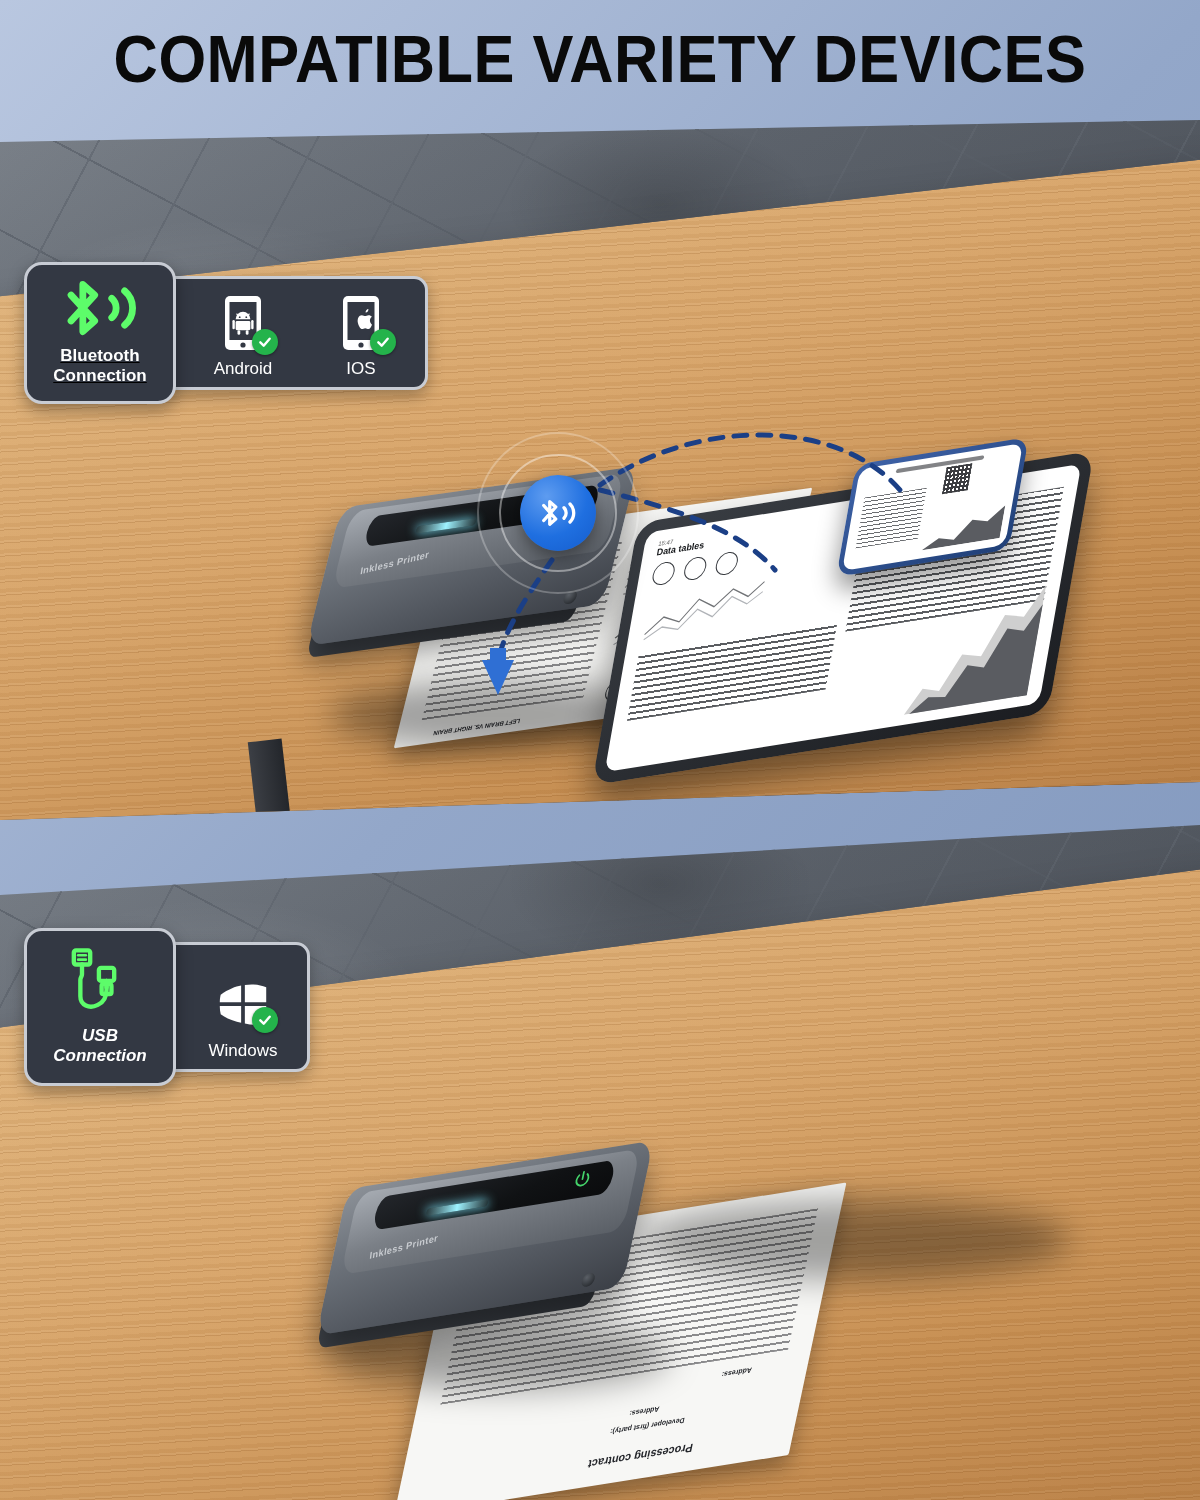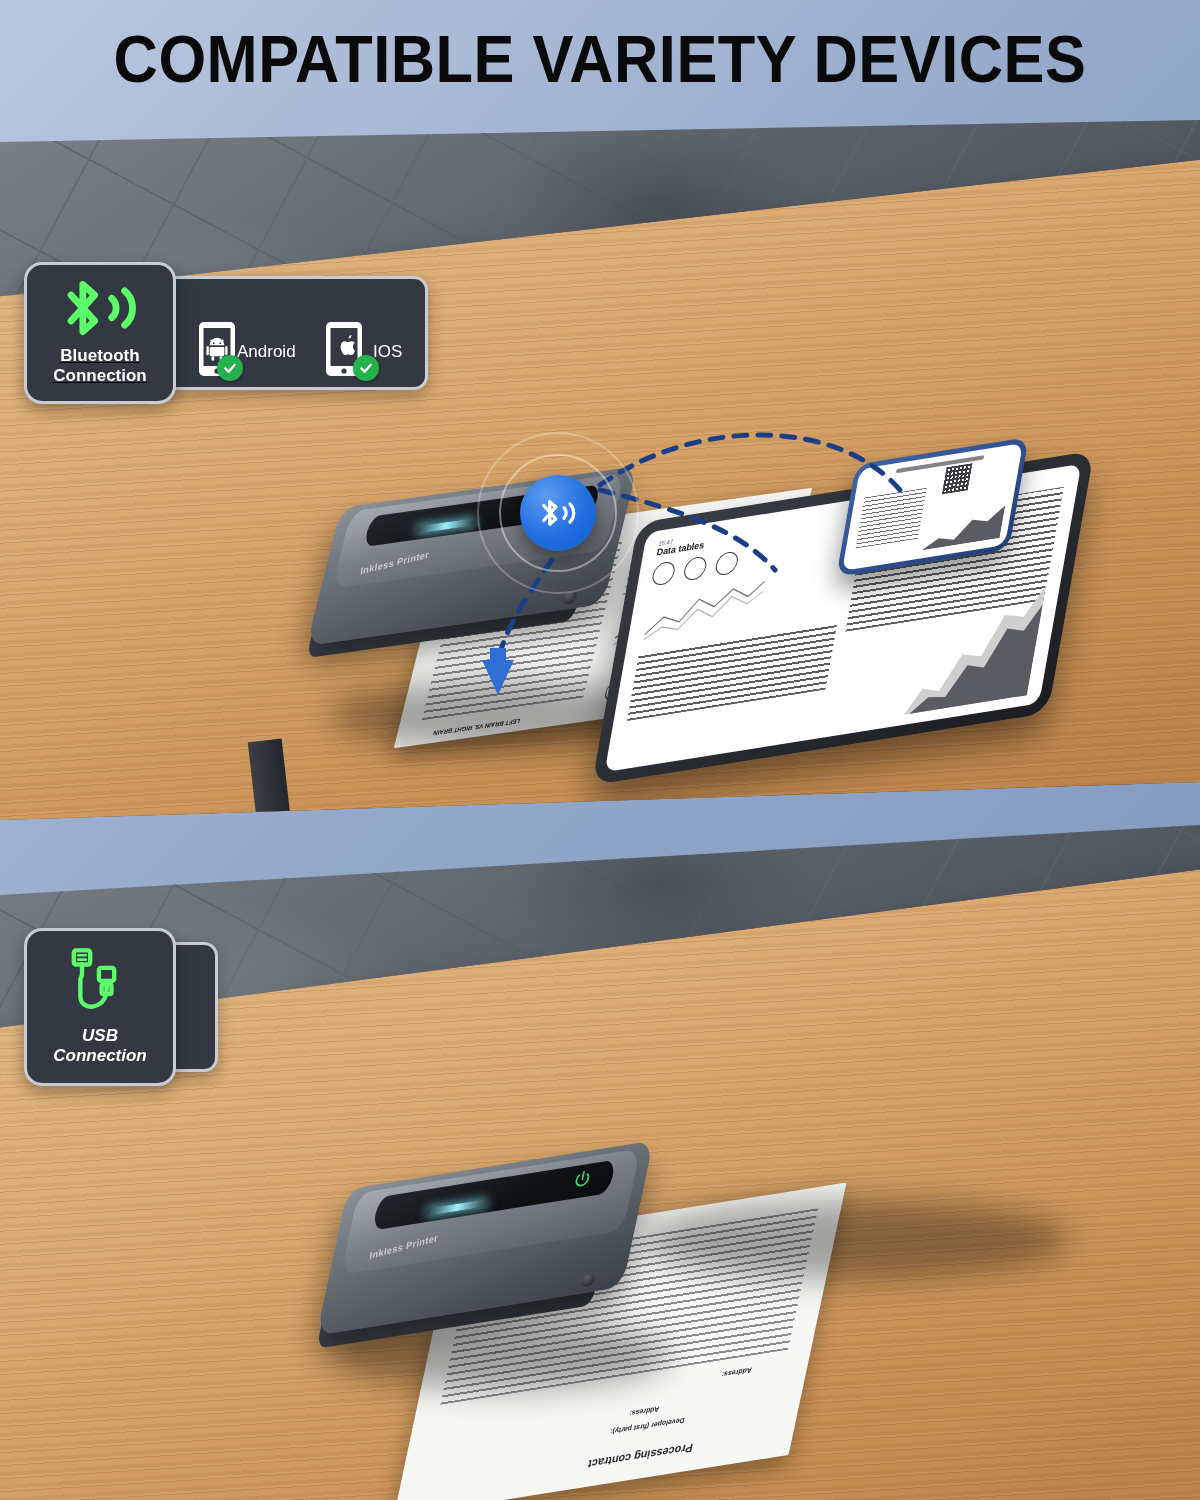--- a/index.html
+++ b/index.html
@@ -123,21 +123,21 @@
     background: #333843;
     border: 3px solid #c8ccd4;
     border-radius: 14px;
     margin-left: -16px;
     margin-top: 14px; margin-bottom: 14px;
     padding: 10px 18px 8px 34px;
     display: flex; align-items: flex-end; gap: 26px;
     position: relative; z-index: 2;
     box-shadow: 0 6px 16px rgba(0,0,0,.30);
   }
-  .os-item { width: 92px; display: flex; flex-direction: row; align-items: center; }
+  .os-item { width: 92px; display: flex; flex-direction: column; align-items: center; }
   .os-glyph { position: relative; width: 58px; height: 60px;
     display: flex; align-items: center; justify-content: center; }
   .os-name { margin-top: 6px; color: #fff; font-size: 17px; white-space: nowrap; }
   .check {
     position: absolute; right: -6px; bottom: -2px;
     width: 26px; height: 26px; border-radius: 50%;
     background: #24b34b; display: flex; align-items: center; justify-content: center;
     box-shadow: 0 1px 3px rgba(0,0,0,.4);
   }
   .check svg { width: 16px; height: 16px; }
@@ -492,20 +492,36 @@
     <div class="cc-label">
       <span>Bluetooth</span><br>
       <span>Connection</span>
     </div>
   </div>
 </div>
 
 <div class="conn-group" id="usb-group">
   <div class="conn-list" style="gap:18px;">
 
+    <div class="os-item">
+      <div class="os-glyph">
+        <svg viewBox="0 0 56 50" width="52" height="48" fill="#fff">
+          <path d="M4,14 C12,8 20,5 26,4 L26,22 L3,22 C3,19 3.4,16.5 4,14z"></path>
+          <path d="M30,3.5 C38,2.2 46,3 53,6 L53,22 L30,22z"></path>
+          <path d="M3,26 L26,26 L26,44 C19,43 11,40 4,35 C3.3,32 3,29 3,26z"></path>
+          <path d="M30,26 L53,26 L53,44 C46,47 38,47 30,45z"></path>
+        </svg>
+        <span class="check" style="right:-6px;bottom:2px;">
+          <svg viewBox="0 0 24 24" fill="none" stroke="#fff" stroke-width="3.6" stroke-linecap="round" stroke-linejoin="round">
+            <path d="M5 12.5 L10 17.5 L19 7"></path>
+          </svg>
+        </span>
+      </div>
+      <div class="os-name">Windows</div>
+    </div>
 
 
   </div>
 
   <div class="conn-card" style="order:-1; width:152px; height:158px;font-style:italic;">
     <svg viewBox="0 0 64 66" width="70" height="72" fill="none" stroke="#5dfc6a" stroke-width="4" stroke-linecap="round" stroke-linejoin="round">
       <rect x="8" y="4" width="15" height="13" rx="2"></rect>
       <line x1="12" y1="8.5" x2="19" y2="8.5" stroke-width="2.4"></line>
       <line x1="12" y1="12.5" x2="19" y2="12.5" stroke-width="2.4"></line>
       <path d="M15.5,17 L15.5,26 C15.5,28 14,29 14,31 L14,46

